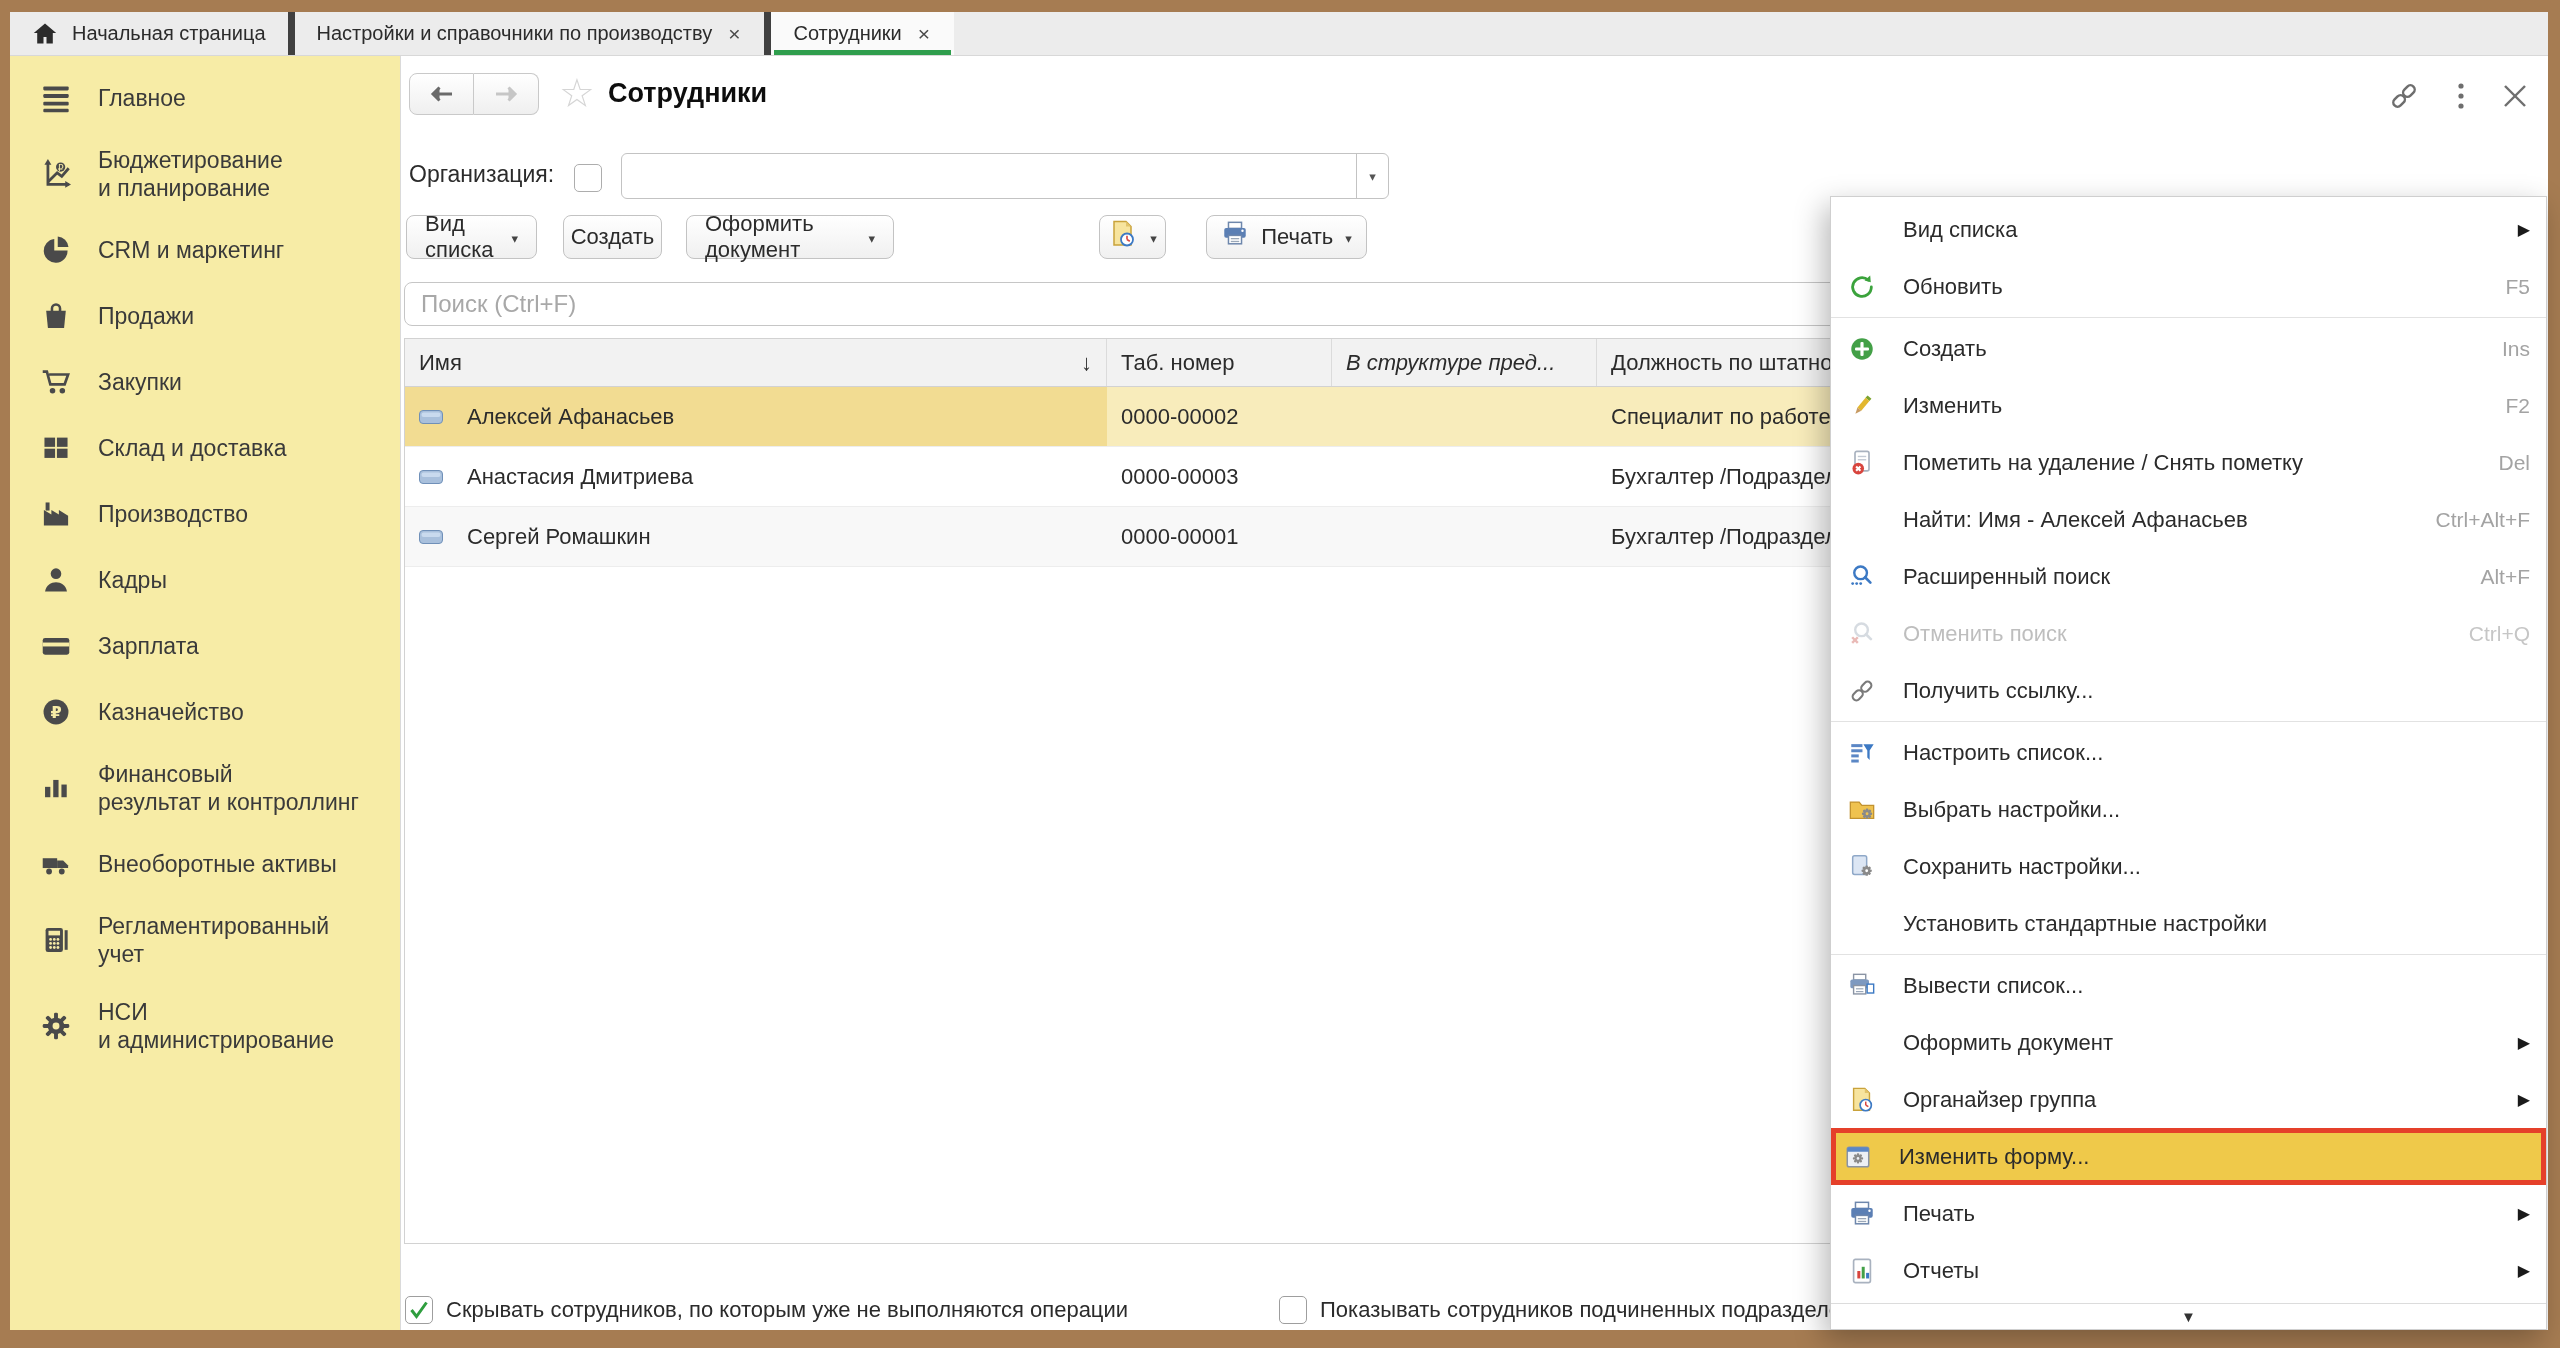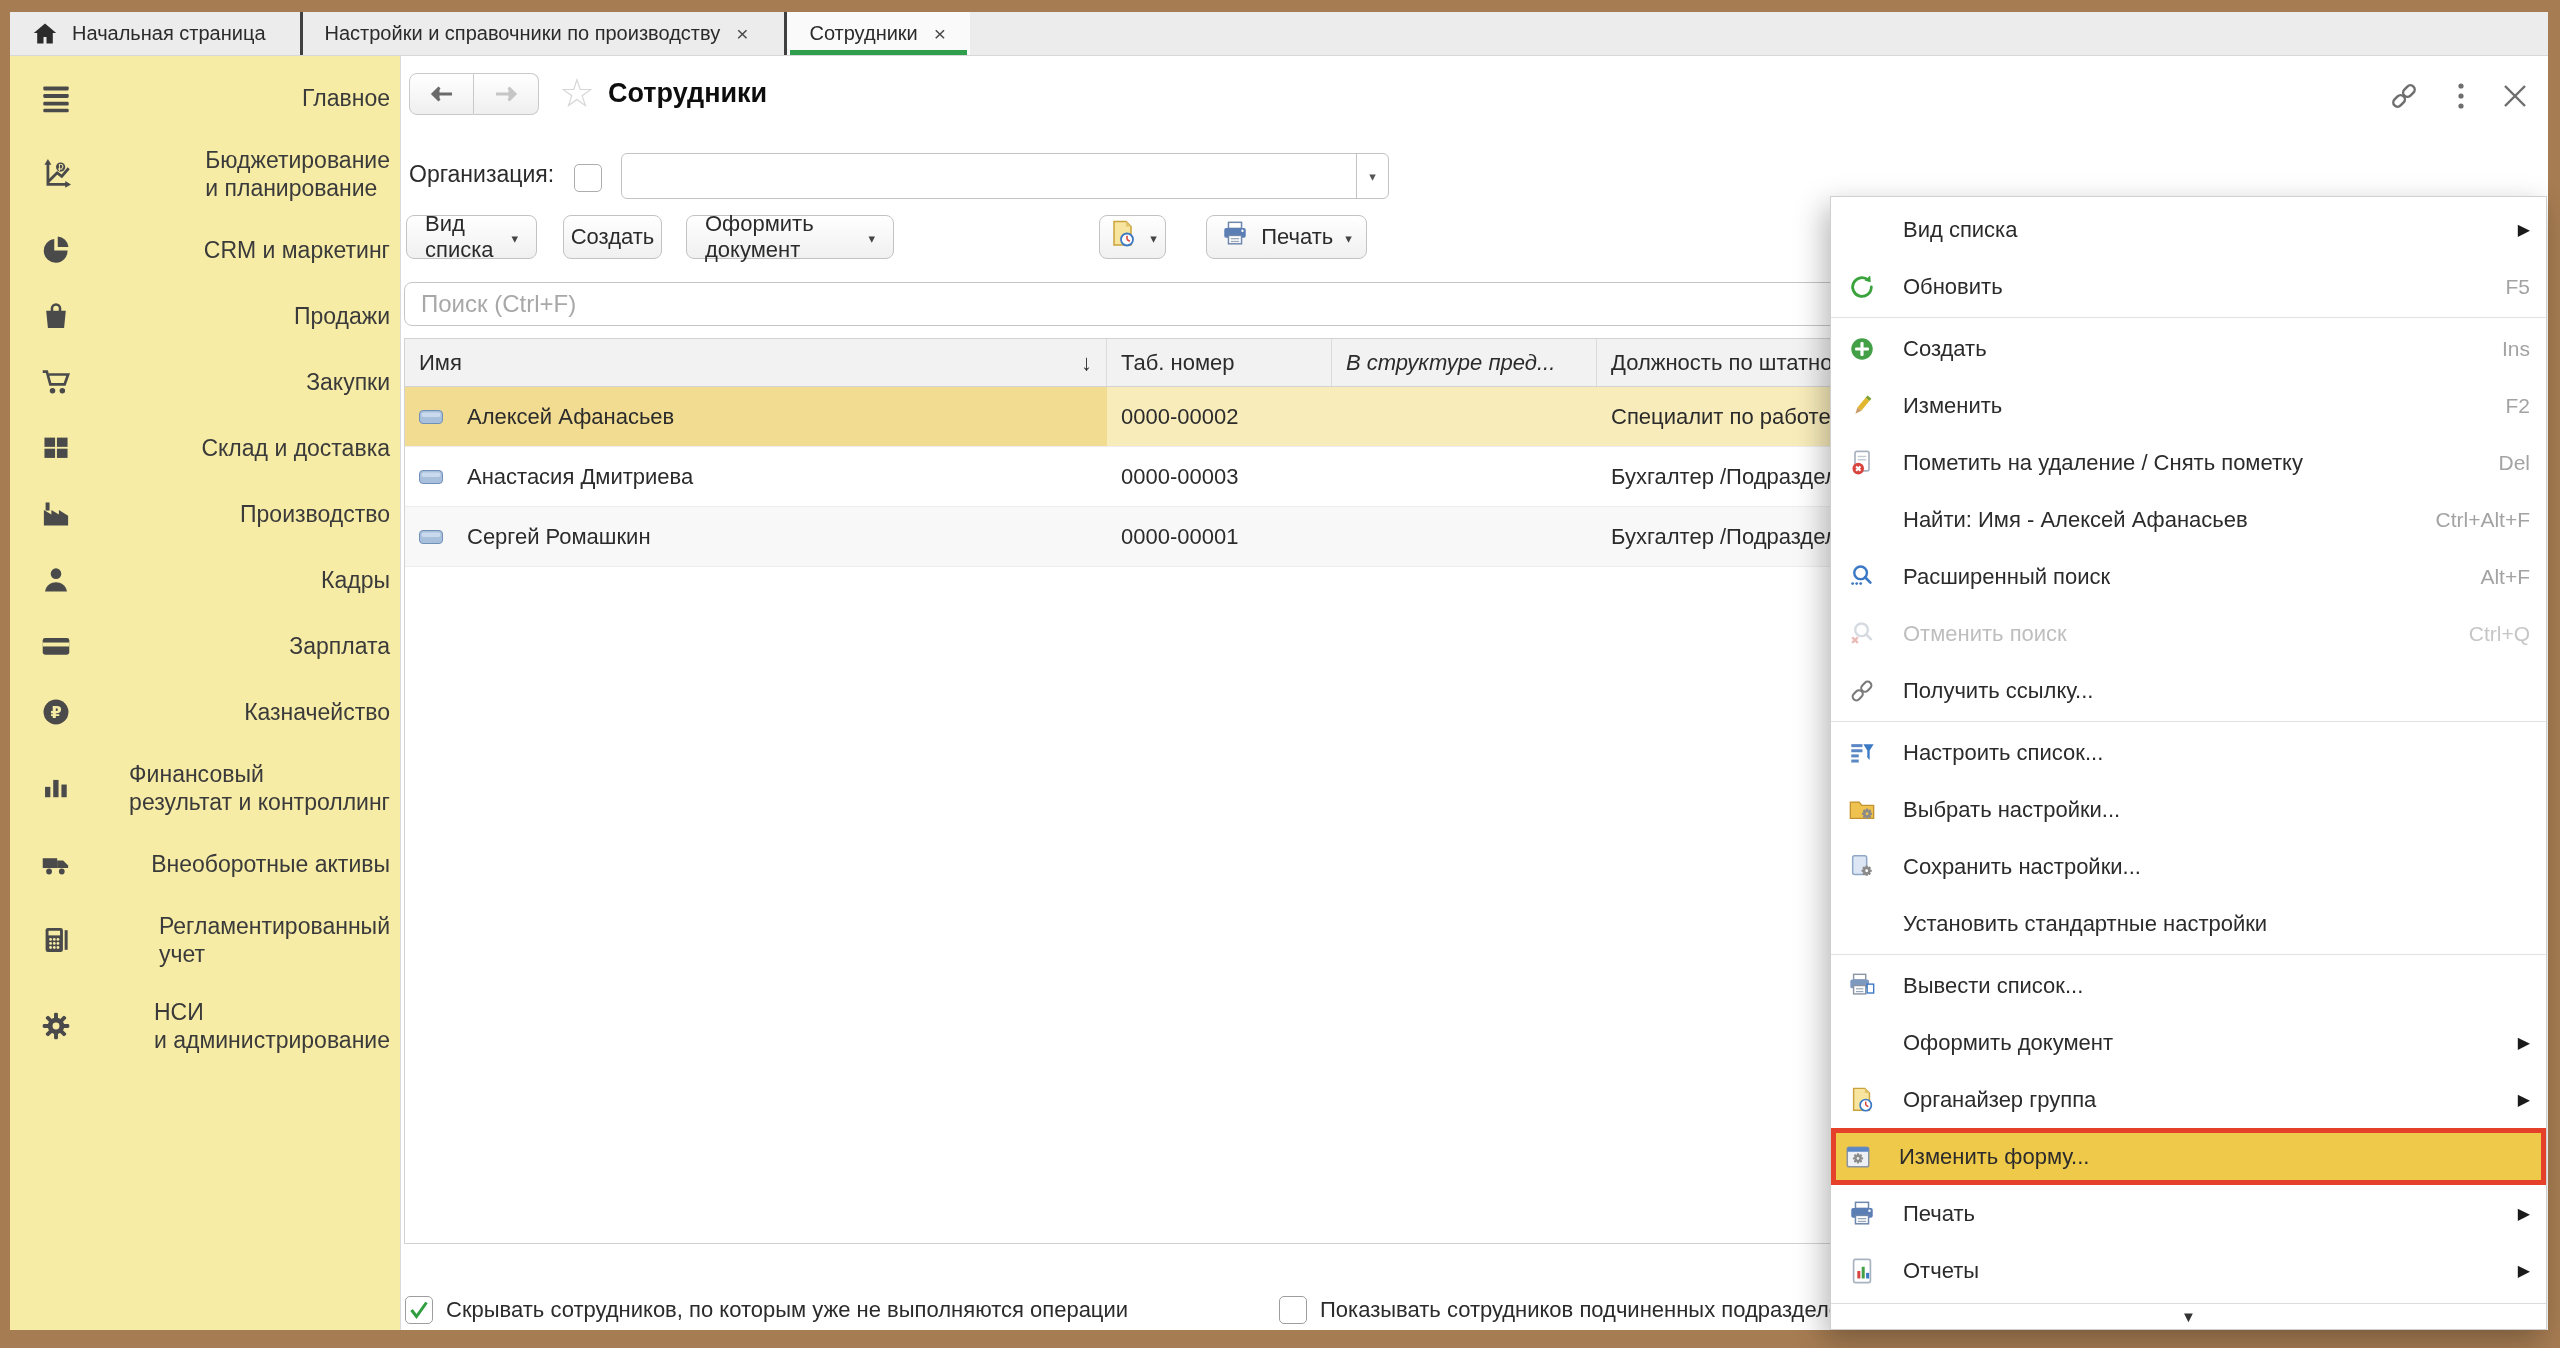--- a/index.html
+++ b/index.html
@@ -5,30 +5,30 @@
   * { margin:0; padding:0; box-sizing:border-box; }
   html,body { width:2560px; height:1348px; }
   body { font-family:"Liberation Sans","DejaVu Sans",sans-serif; color:#2b2b2b; }
   .screen { position:relative; width:2560px; height:1348px; background:#A67C52; overflow:hidden; }
 
   
   .tabbar { position:absolute; left:10px; top:12px; width:2538px; height:44px; background:#ECECEC;
             border-bottom:1px solid #D8D8D8; display:flex; align-items:stretch; }
   .tab { display:flex; align-items:center; gap:14px; padding:0 22px; font-size:20px; color:#2b2b2b;
          position:relative; cursor:default; }
-  .tab + .tab { border-left:3px solid #404040;margin-left:12px; }
+  .tab + .tab { border-left:7px solid #404040; }
   .tab.active { background:#FAFAFA; }
   .tab.active::after { content:""; position:absolute; left:3px; right:3px; bottom:0; height:5px; background:#2F9E4D; }
   .tab .x { font-size:21px; color:#4a4a4a; padding:0 2px; }
   .homeico { display:flex; align-items:center; }
 
   
   .sidebar { position:absolute; left:10px; top:56px; width:390px; height:1274px; background:#F7ECA6;
              padding:24px 10px 0 28px; display:flex; flex-direction:column; gap:30px; }
-  .side-item { display:flex; align-items:center; gap:14px; font-size:23px; color:#3a3a3a; line-height:28px;justify-content:space-between; }
+  .side-item { display:flex; align-items:center; gap:24px; font-size:23px; color:#3a3a3a; line-height:28px; }
   .side-icon { width:36px; height:36px; flex:0 0 36px; display:flex; align-items:center; justify-content:center; }
   .side-label { white-space:pre-line; }
 
   
   .main { position:absolute; left:400px; top:56px; width:2148px; height:1274px; background:#fff;
           border-left:1px solid #DADADA; }
   .navgroup { position:absolute; left:8px; top:17px; display:flex; }
   .navbtn { width:65px; height:42px; background:linear-gradient(#ffffff,#EFEFEF); border:1px solid #C9C9C9;
             display:flex; align-items:center; justify-content:center; }
   .navbtn.back { border-radius:8px 0 0 8px; }

